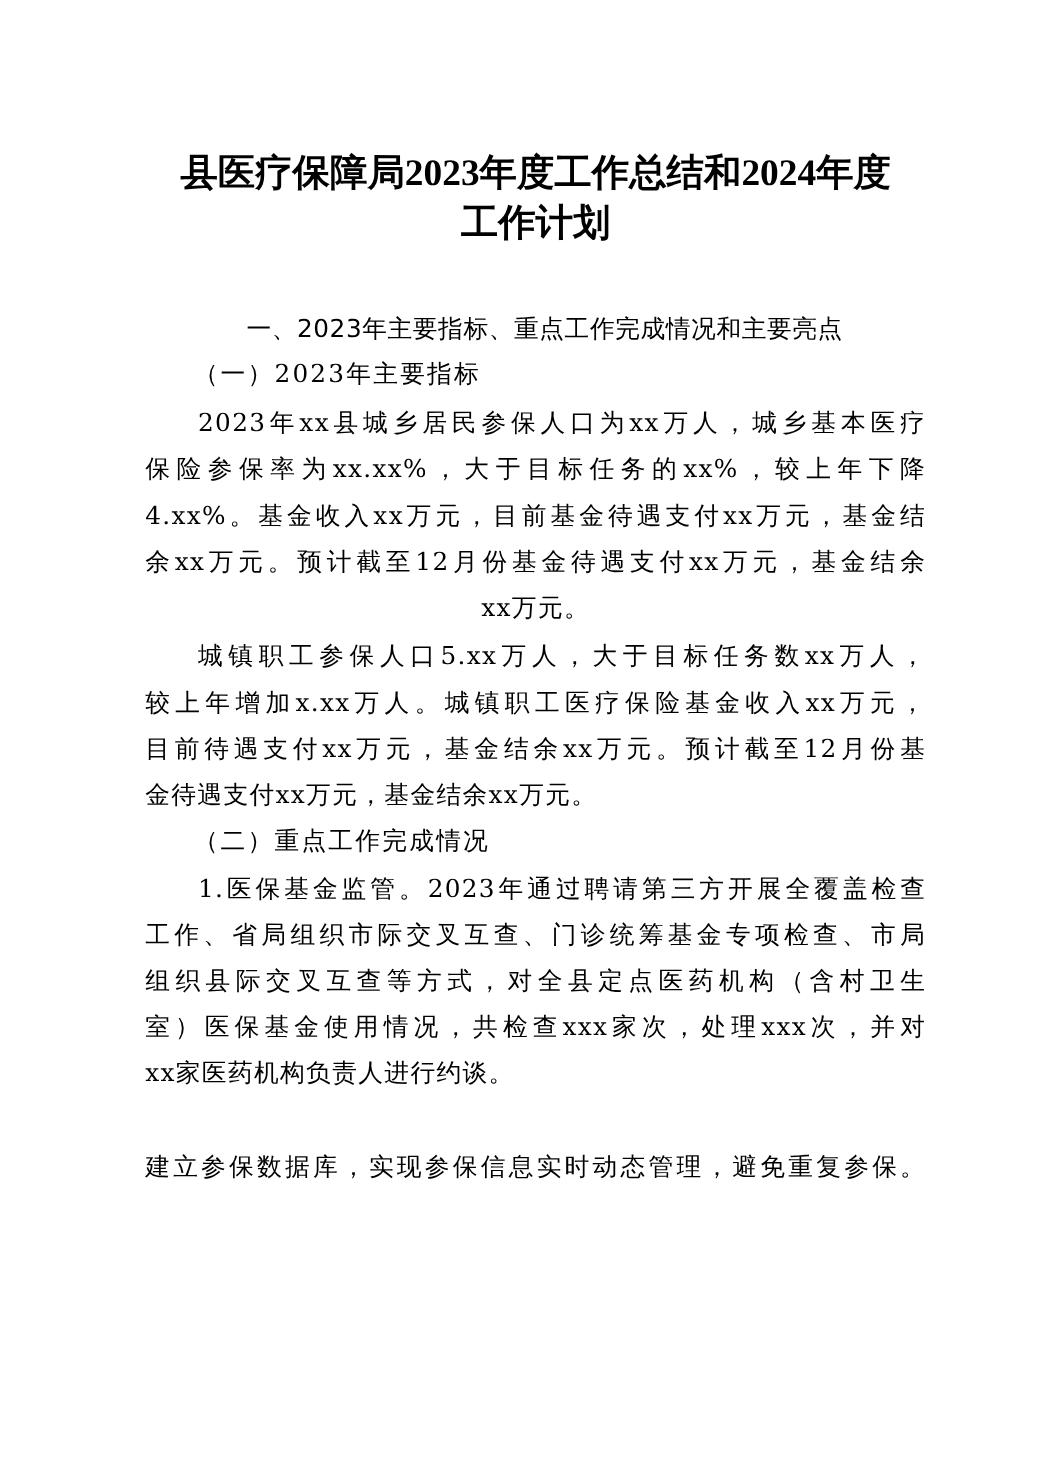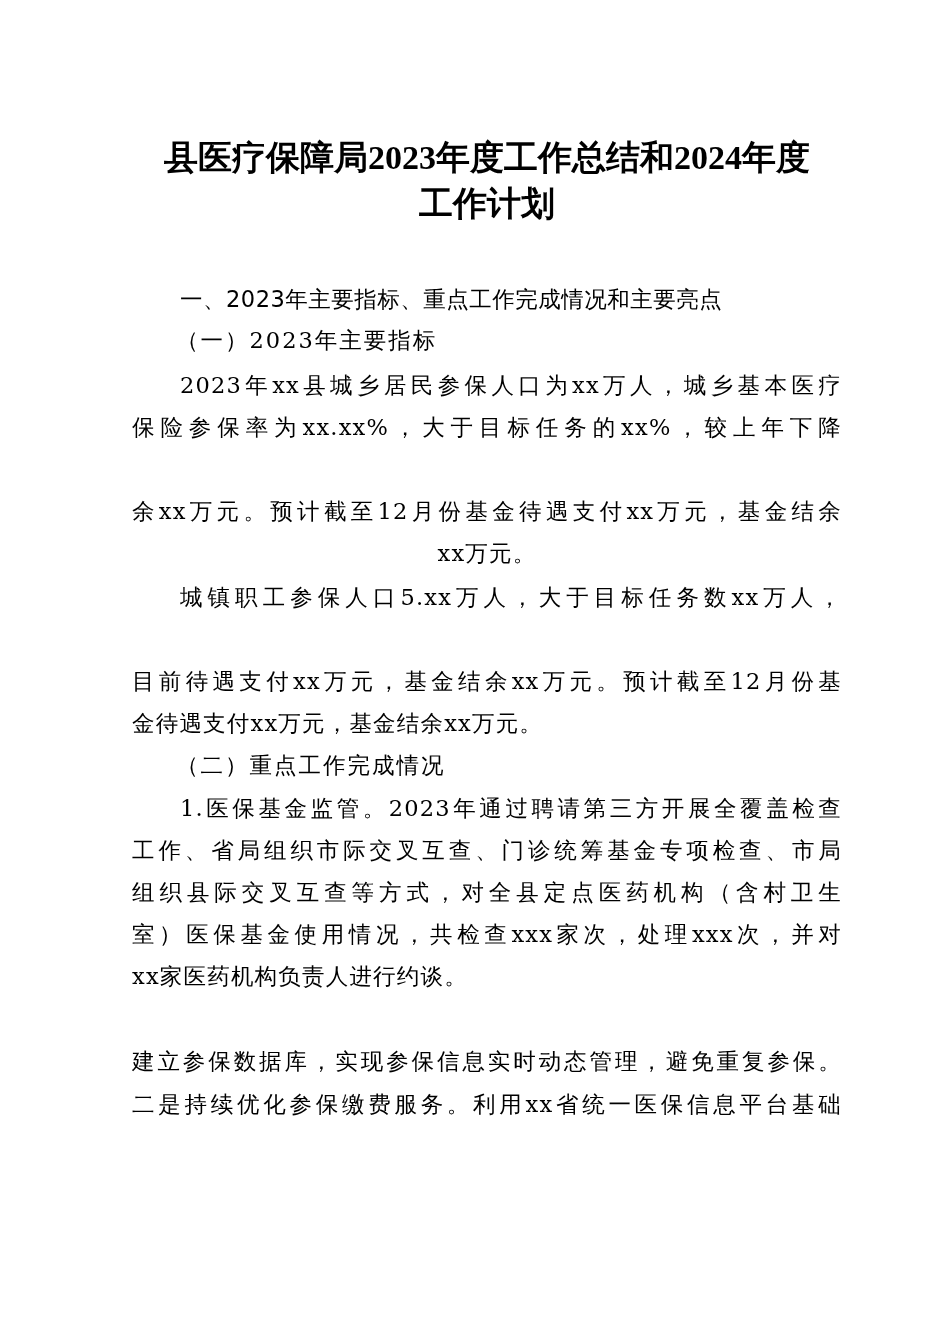--- a/index.html
+++ b/index.html
@@ -48,51 +48,53 @@
       text-align-last: justify;
       white-space: normal;
       height: 30px;
       overflow: hidden;
     }
     .indent { left: 168px; width: 662px; }
     .h1 {
       font-family: "DejaVu Sans", "Liberation Sans", sans-serif;
       font-size: 22.5px;
       letter-spacing: 0.5px;
+      margin-left: 44px;
     }
     .h2 {
       font-family: "DejaVu Serif", "Liberation Serif", serif;
       letter-spacing: 2px;
     }
   </style>
 </head>
 <body>
 
 <div class="page">
 
   <div class="title" style="top:136px;">县医疗保障局2023年度工作总结和2024年度</div>
   <div class="title" style="top:182px;">工作计划</div>
 
   <div class="line h1 indent" style="top:284px;">一、2023年主要指标、重点工作完成情况和主要亮点</div>
 
   <div class="line h2 indent" style="top:325px; left:164px;">（一）2023年主要指标</div>
 
   <div class="line justify indent" style="top:370px;">2​0​2​3​年​x​x​县​城​乡​居​民​参​保​人​口​为​x​x​万​人​，​城​乡​基​本​医​疗</div>
   <div class="line justify" style="top:412px;">保​险​参​保​率​为​x​x​.​x​x​%​，​大​于​目​标​任​务​的​x​x​%​，​较​上​年​下​降</div>
+  <div class="line justify" style="top:454px;">4​.​x​x​%​。​基​金​收​入​x​x​万​元​，​目​前​基​金​待​遇​支​付​x​x​万​元​，​基​金​结</div>
   <div class="line justify" style="top:496px;">余​x​x​万​元​。​预​计​截​至​1​2​月​份​基​金​待​遇​支​付​x​x​万​元​，​基​金​结​余</div>
   <div class="line" style="top:538px;text-align:center;">xx万元。</div>
 
   <div class="line justify indent" style="top:582px;">城​镇​职​工​参​保​人​口​5​.​x​x​万​人​，​大​于​目​标​任​务​数​x​x​万​人​，</div>
+  <div class="line justify" style="top:624px;">较​上​年​增​加​x​.​x​x​万​人​。​城​镇​职​工​医​疗​保​险​基​金​收​入​x​x​万​元​，</div>
   <div class="line justify" style="top:666px;">目​前​待​遇​支​付​x​x​万​元​，​基​金​结​余​x​x​万​元​。​预​计​截​至​1​2​月​份​基</div>
   <div class="line" style="top:708px;">金待遇支付xx万元，基金结余xx万元。</div>
 
   <div class="line h2 indent" style="top:750px; left:164px;">（二）重点工作完成情况</div>
 
   <div class="line justify indent" style="top:793px;">1​.​医​保​基​金​监​管​。​2​0​2​3​年​通​过​聘​请​第​三​方​开​展​全​覆​盖​检​查</div>
   <div class="line justify" style="top:835px;">工​作​、​省​局​组​织​市​际​交​叉​互​查​、​门​诊​统​筹​基​金​专​项​检​查​、​市​局</div>
   <div class="line justify" style="top:877px;">组​织​县​际​交​叉​互​查​等​方​式​，​对​全​县​定​点​医​药​机​构​（​含​村​卫​生</div>
   <div class="line justify" style="top:919px;">室​）​医​保​基​金​使​用​情​况​，​共​检​查​x​x​x​家​次​，​处​理​x​x​x​次​，​并​对</div>
   <div class="line" style="top:961px;">xx家医药机构负责人进行约谈。</div>
 
   <div class="line justify" style="top:1046px;">建​立​参​保​数​据​库​，​实​现​参​保​信​息​实​时​动​态​管​理​，​避​免​重​复​参​保​。</div>
-  <div class="line justify" style="top:1089px;">二​是​持​续​优​化​参​保​缴​费​服​务​。​利​用​x​x​省​统​一​医​保​信​息​平​台​基​础</div>
 
 </div>
 
 </body></html>

